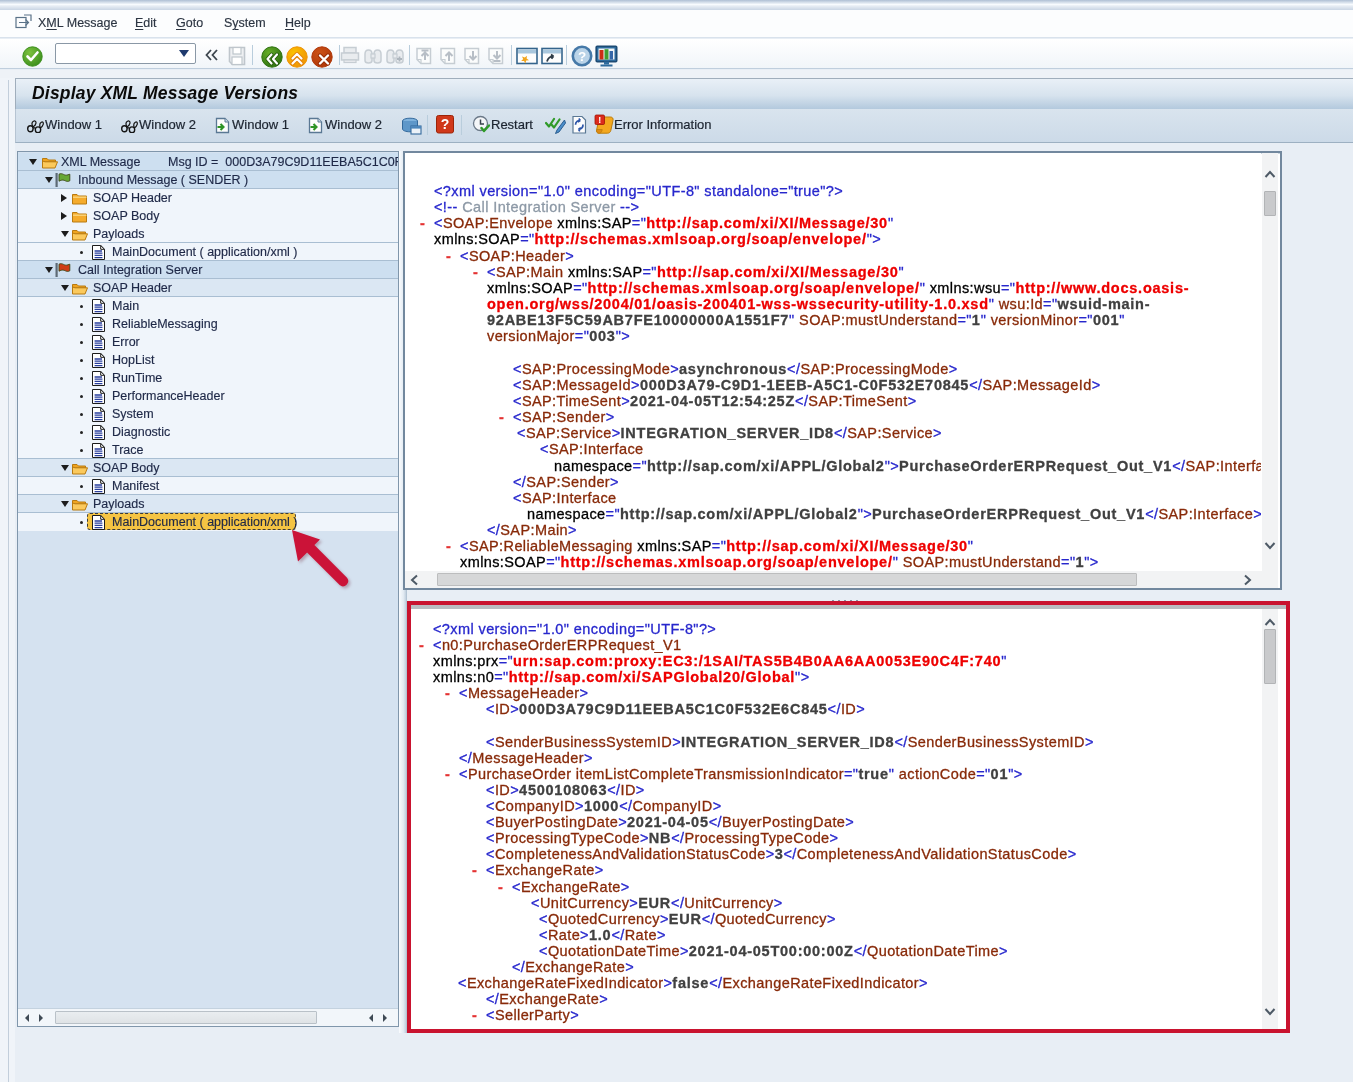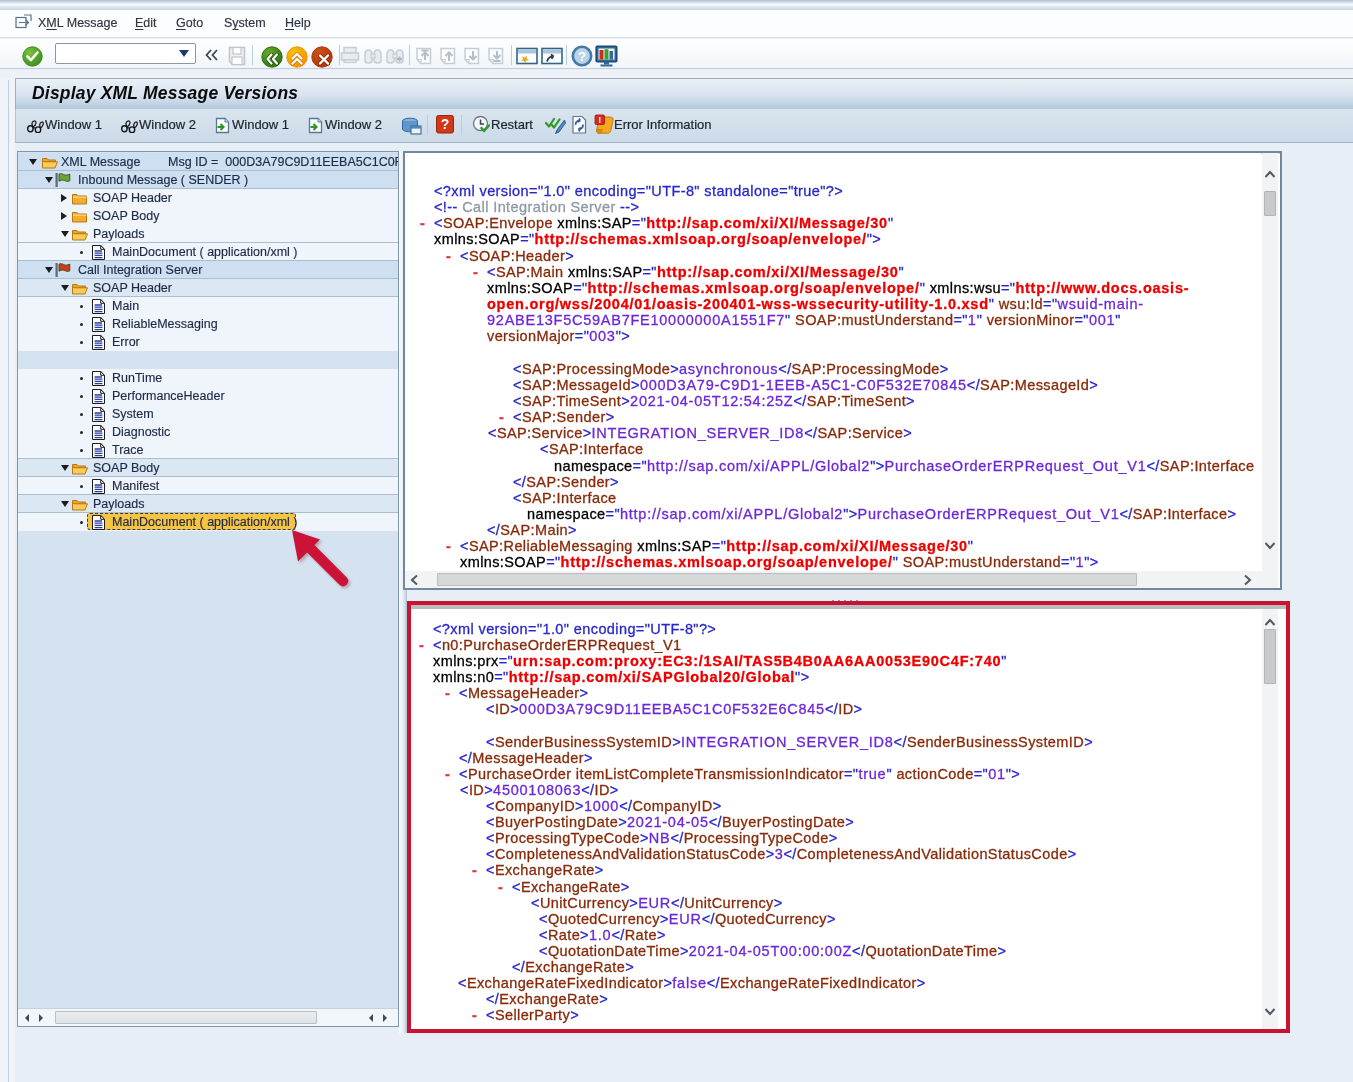--- a/index.html
+++ b/index.html
@@ -29,21 +29,21 @@
 .brd{border-bottom:1px solid #a9bed2}
 .arr-d{position:absolute;width:0;height:0;border-left:4.5px solid transparent;border-right:4.5px solid transparent;border-top:6px solid #1c1c1c}
 .arr-r{position:absolute;width:0;height:0;border-top:4.5px solid transparent;border-bottom:4.5px solid transparent;border-left:6px solid #1c1c1c}
 .blt{position:absolute;width:3px;height:3px;background:#222;border-radius:50%}
 .thmb{position:absolute;background:linear-gradient(#e9edf0,#dfe3e6);border:1px solid #b9c1c8;border-radius:1px}
 #xpanel{left:403px;top:151px;width:879px;height:439px;border:2px solid #72889e;background:#fff;box-shadow:inset 1px 1px 0 #c9d5df}
 #redbox{left:407px;top:601px;width:883px;height:432px;border:4px solid #c9132f;background:#fff}
 .ln{position:absolute;height:16px;white-space:nowrap;font-size:14.5px;color:#000;letter-spacing:0.4px;-webkit-text-stroke:0.3px}
 .mk{position:absolute;color:#e43333;font-weight:bold}
 .B{color:#2727cd}.T{color:#882a09}.A{color:#000000}
-.V{color:#ee0000;font-weight:bold;letter-spacing:0.75px}.K{color:#6d28d9;font-weight:normal;letter-spacing:0.75px}
+.V{color:#ee0000;font-weight:bold;letter-spacing:0.75px}.K{color:#404040;font-weight:bold;letter-spacing:0.75px}
 .C{color:#8d99a6}
 .chv{stroke:#4e5a66;stroke-width:2;fill:none}
 </style></head><body>
 <div id="page">
     <div class="abs" id="topstrip"></div>
     <div class="abs" id="menubar"></div>
     <div class="abs" id="toolbar"></div>
     <div class="abs" id="tbgap"></div>
     <div class="abs" id="titlebar"></div>
     <span class="abs" style="left:32px;top:83px;font-size:17.5px;font-weight:bold;font-style:italic;color:#0a0a0a;letter-spacing:.2px">Display XML Message Versions</span>
@@ -327,20 +327,29 @@
       </div>
       <div class="trow bgC" style="top:181px">
         <div class="blt" style="left:62px;top:8px"></div>
         <svg class="abs" style="left:74px;top:2px" width="13" height="15" viewBox="0 0 13 15">
           <path d="M0.5 0.5 L8.7 0.5 L12.5 4.3 L12.5 14.5 L0.5 14.5 Z" fill="#ffffff" stroke="#1c1c1c" stroke-width="1"></path>
           <path d="M8.7 0.5 L8.7 4.3 L12.5 4.3 Z" fill="#ffffff" stroke="#1c1c1c" stroke-width="1"></path>
           <path d="M2.6 6 L10 6 M2.6 8.2 L10.4 8.2 M2.6 10.4 L10.4 10.4 M2.6 12.6 L10.4 12.6" stroke="#2a3f9d" stroke-width="1.3"></path>
         </svg>
         <span class="tx" style="left:94px">Error</span>
       </div>
+      <div class="trow bgC" style="top:199px">
+        <div class="blt" style="left:62px;top:8px"></div>
+        <svg class="abs" style="left:74px;top:2px" width="13" height="15" viewBox="0 0 13 15">
+          <path d="M0.5 0.5 L8.7 0.5 L12.5 4.3 L12.5 14.5 L0.5 14.5 Z" fill="#ffffff" stroke="#1c1c1c" stroke-width="1"></path>
+          <path d="M8.7 0.5 L8.7 4.3 L12.5 4.3 Z" fill="#ffffff" stroke="#1c1c1c" stroke-width="1"></path>
+          <path d="M2.6 6 L10 6 M2.6 8.2 L10.4 8.2 M2.6 10.4 L10.4 10.4 M2.6 12.6 L10.4 12.6" stroke="#2a3f9d" stroke-width="1.3"></path>
+        </svg>
+        <span class="tx" style="left:94px">HopList</span>
+      </div>
       <div class="trow bgC" style="top:217px">
         <div class="blt" style="left:62px;top:8px"></div>
         <svg class="abs" style="left:74px;top:2px" width="13" height="15" viewBox="0 0 13 15">
           <path d="M0.5 0.5 L8.7 0.5 L12.5 4.3 L12.5 14.5 L0.5 14.5 Z" fill="#ffffff" stroke="#1c1c1c" stroke-width="1"></path>
           <path d="M8.7 0.5 L8.7 4.3 L12.5 4.3 Z" fill="#ffffff" stroke="#1c1c1c" stroke-width="1"></path>
           <path d="M2.6 6 L10 6 M2.6 8.2 L10.4 8.2 M2.6 10.4 L10.4 10.4 M2.6 12.6 L10.4 12.6" stroke="#2a3f9d" stroke-width="1.3"></path>
         </svg>
         <span class="tx" style="left:94px">RunTime</span>
       </div>
       <div class="trow bgC" style="top:235px">
@@ -442,21 +451,21 @@
         <div class="ln" style="left:0;top:95px;padding-left:55px"><span class="mk" style="left:41px;top:0">-</span><span class="B">&lt;</span><span class="T">SOAP:Header</span><span class="B">&gt;</span></div>
         <div class="ln" style="left:0;top:111px;padding-left:82px"><span class="mk" style="left:68px;top:0">-</span><span class="B">&lt;</span><span class="T">SAP:Main</span> <span class="A">xmlns:SAP</span><span class="B">="</span><span class="V">http://sap.com/xi/XI/Message/30</span><span class="B">"</span></div>
         <div class="ln" style="left:0;top:127px;padding-left:82px"><span class="A">xmlns:SOAP</span><span class="B">="</span><span class="V">http://schemas.xmlsoap.org/soap/envelope/</span><span class="B">"</span> <span class="A">xmlns:wsu</span><span class="B">="</span><span class="V">http://www.docs.oasis-</span></div>
         <div class="ln" style="left:0;top:143px;padding-left:82px"><span class="V">open.org/wss/2004/01/oasis-200401-wss-wssecurity-utility-1.0.xsd</span><span class="B">"</span> <span class="T">wsu:Id</span><span class="B">="</span><span class="K">wsuid-main-</span></div>
         <div class="ln" style="left:0;top:159px;padding-left:82px"><span class="K">92ABE13F5C59AB7FE10000000A1551F7</span><span class="B">"</span> <span class="T">SOAP:mustUnderstand</span><span class="B">="</span><span class="K">1</span><span class="B">"</span> <span class="T">versionMinor</span><span class="B">="</span><span class="K">001</span><span class="B">"</span></div>
         <div class="ln" style="left:0;top:175px;padding-left:82px"><span class="T">versionMajor</span><span class="B">="</span><span class="K">003</span><span class="B">"&gt;</span></div>
         <div class="ln" style="left:0;top:208px;padding-left:108px"><span class="B">&lt;</span><span class="T">SAP:ProcessingMode</span><span class="B">&gt;</span><span class="K">asynchronous</span><span class="B">&lt;/</span><span class="T">SAP:ProcessingMode</span><span class="B">&gt;</span></div>
         <div class="ln" style="left:0;top:224px;padding-left:108px"><span class="B">&lt;</span><span class="T">SAP:MessageId</span><span class="B">&gt;</span><span class="K">000D3A79-C9D1-1EEB-A5C1-C0F532E70845</span><span class="B">&lt;/</span><span class="T">SAP:MessageId</span><span class="B">&gt;</span></div>
         <div class="ln" style="left:0;top:240px;padding-left:108px"><span class="B">&lt;</span><span class="T">SAP:TimeSent</span><span class="B">&gt;</span><span class="K">2021-04-05T12:54:25Z</span><span class="B">&lt;/</span><span class="T">SAP:TimeSent</span><span class="B">&gt;</span></div>
         <div class="ln" style="left:0;top:256px;padding-left:108px"><span class="mk" style="left:94px;top:0">-</span><span class="B">&lt;</span><span class="T">SAP:Sender</span><span class="B">&gt;</span></div>
-        <div class="ln" style="left:0;top:272px;padding-left:83px"><span class="B">&lt;</span><span class="T">SAP:Service</span><span class="B">&gt;</span><span class="K">INTEGRATION_SERVER_ID8</span><span class="B">&lt;/</span><span class="T">SAP:Service</span><span class="B">&gt;</span></div>
+        <div class="ln" style="left:0;top:272px;padding-left:112px"><span class="B">&lt;</span><span class="T">SAP:Service</span><span class="B">&gt;</span><span class="K">INTEGRATION_SERVER_ID8</span><span class="B">&lt;/</span><span class="T">SAP:Service</span><span class="B">&gt;</span></div>
         <div class="ln" style="left:0;top:288px;padding-left:135px"><span class="B">&lt;</span><span class="T">SAP:Interface</span></div>
         <div class="ln" style="left:0;top:305px;padding-left:149px"><span class="A">namespace</span><span class="B">="</span><span class="K">http://sap.com/xi/APPL/Global2</span><span class="B">"&gt;</span><span class="K">PurchaseOrderERPRequest_Out_V1</span><span class="B">&lt;/</span><span class="T">SAP:Interface</span></div>
         <div class="ln" style="left:0;top:321px;padding-left:108px"><span class="B">&lt;/</span><span class="T">SAP:Sender</span><span class="B">&gt;</span></div>
         <div class="ln" style="left:0;top:337px;padding-left:108px"><span class="B">&lt;</span><span class="T">SAP:Interface</span></div>
         <div class="ln" style="left:0;top:353px;padding-left:122px"><span class="A">namespace</span><span class="B">="</span><span class="K">http://sap.com/xi/APPL/Global2</span><span class="B">"&gt;</span><span class="K">PurchaseOrderERPRequest_Out_V1</span><span class="B">&lt;/</span><span class="T">SAP:Interface</span><span class="B">&gt;</span></div>
         <div class="ln" style="left:0;top:369px;padding-left:82px"><span class="B">&lt;/</span><span class="T">SAP:Main</span><span class="B">&gt;</span></div>
         <div class="ln" style="left:0;top:385px;padding-left:55px"><span class="mk" style="left:41px;top:0">-</span><span class="B">&lt;</span><span class="T">SAP:ReliableMessaging</span> <span class="A">xmlns:SAP</span><span class="B">="</span><span class="V">http://sap.com/xi/XI/Message/30</span><span class="B">"</span></div>
         <div class="ln" style="left:0;top:401px;padding-left:55px"><span class="A">xmlns:SOAP</span><span class="B">="</span><span class="V">http://schemas.xmlsoap.org/soap/envelope/</span><span class="B">"</span> <span class="T">SOAP:mustUnderstand</span><span class="B">="</span><span class="K">1</span><span class="B">"&gt;</span></div>
       </div>
       <div class="abs" style="left:857px;top:0;width:16px;height:418px;background:#f2f3f4">
@@ -500,21 +509,21 @@
       <div class="abs" style="left:0;top:4px;width:851px;height:420px;overflow:hidden;background:#fff">
         <div class="ln" style="left:0;top:12px;padding-left:22px"><span class="B">&lt;?xml version="1.0" encoding="UTF-8"?&gt;</span></div>
         <div class="ln" style="left:0;top:28px;padding-left:22px"><span class="mk" style="left:8px;top:0">-</span><span class="B">&lt;</span><span class="T">n0:PurchaseOrderERPRequest_V1</span></div>
         <div class="ln" style="left:0;top:44px;padding-left:22px"><span class="A">xmlns:prx</span><span class="B">="</span><span class="V">urn:sap.com:proxy:EC3:/1SAI/TAS5B4B0AA6AA0053E90C4F:740</span><span class="B">"</span></div>
         <div class="ln" style="left:0;top:60px;padding-left:22px"><span class="A">xmlns:n0</span><span class="B">="</span><span class="V">http://sap.com/xi/SAPGlobal20/Global</span><span class="B">"&gt;</span></div>
         <div class="ln" style="left:0;top:76px;padding-left:48px"><span class="mk" style="left:34px;top:0">-</span><span class="B">&lt;</span><span class="T">MessageHeader</span><span class="B">&gt;</span></div>
         <div class="ln" style="left:0;top:92px;padding-left:75px"><span class="B">&lt;</span><span class="T">ID</span><span class="B">&gt;</span><span class="K">000D3A79C9D11EEBA5C1C0F532E6C845</span><span class="B">&lt;/</span><span class="T">ID</span><span class="B">&gt;</span></div>
         <div class="ln" style="left:0;top:125px;padding-left:75px"><span class="B">&lt;</span><span class="T">SenderBusinessSystemID</span><span class="B">&gt;</span><span class="K">INTEGRATION_SERVER_ID8</span><span class="B">&lt;/</span><span class="T">SenderBusinessSystemID</span><span class="B">&gt;</span></div>
         <div class="ln" style="left:0;top:141px;padding-left:48px"><span class="B">&lt;/</span><span class="T">MessageHeader</span><span class="B">&gt;</span></div>
         <div class="ln" style="left:0;top:157px;padding-left:48px"><span class="mk" style="left:34px;top:0">-</span><span class="B">&lt;</span><span class="T">PurchaseOrder</span> <span class="T">itemListCompleteTransmissionIndicator</span><span class="B">="</span><span class="K">true</span><span class="B">"</span> <span class="T">actionCode</span><span class="B">="</span><span class="K">01</span><span class="B">"&gt;</span></div>
-        <div class="ln" style="left:0;top:173px;padding-left:49px"><span class="B">&lt;</span><span class="T">ID</span><span class="B">&gt;</span><span class="K">4500108063</span><span class="B">&lt;/</span><span class="T">ID</span><span class="B">&gt;</span></div>
+        <div class="ln" style="left:0;top:173px;padding-left:75px"><span class="B">&lt;</span><span class="T">ID</span><span class="B">&gt;</span><span class="K">4500108063</span><span class="B">&lt;/</span><span class="T">ID</span><span class="B">&gt;</span></div>
         <div class="ln" style="left:0;top:189px;padding-left:75px"><span class="B">&lt;</span><span class="T">CompanyID</span><span class="B">&gt;</span><span class="K">1000</span><span class="B">&lt;/</span><span class="T">CompanyID</span><span class="B">&gt;</span></div>
         <div class="ln" style="left:0;top:205px;padding-left:75px"><span class="B">&lt;</span><span class="T">BuyerPostingDate</span><span class="B">&gt;</span><span class="K">2021-04-05</span><span class="B">&lt;/</span><span class="T">BuyerPostingDate</span><span class="B">&gt;</span></div>
         <div class="ln" style="left:0;top:221px;padding-left:75px"><span class="B">&lt;</span><span class="T">ProcessingTypeCode</span><span class="B">&gt;</span><span class="K">NB</span><span class="B">&lt;/</span><span class="T">ProcessingTypeCode</span><span class="B">&gt;</span></div>
         <div class="ln" style="left:0;top:237px;padding-left:75px"><span class="B">&lt;</span><span class="T">CompletenessAndValidationStatusCode</span><span class="B">&gt;</span><span class="K">3</span><span class="B">&lt;/</span><span class="T">CompletenessAndValidationStatusCode</span><span class="B">&gt;</span></div>
         <div class="ln" style="left:0;top:253px;padding-left:75px"><span class="mk" style="left:61px;top:0">-</span><span class="B">&lt;</span><span class="T">ExchangeRate</span><span class="B">&gt;</span></div>
         <div class="ln" style="left:0;top:270px;padding-left:101px"><span class="mk" style="left:87px;top:0">-</span><span class="B">&lt;</span><span class="T">ExchangeRate</span><span class="B">&gt;</span></div>
         <div class="ln" style="left:0;top:286px;padding-left:120px"><span class="B">&lt;</span><span class="T">UnitCurrency</span><span class="B">&gt;</span><span class="K">EUR</span><span class="B">&lt;/</span><span class="T">UnitCurrency</span><span class="B">&gt;</span></div>
         <div class="ln" style="left:0;top:302px;padding-left:128px"><span class="B">&lt;</span><span class="T">QuotedCurrency</span><span class="B">&gt;</span><span class="K">EUR</span><span class="B">&lt;/</span><span class="T">QuotedCurrency</span><span class="B">&gt;</span></div>
         <div class="ln" style="left:0;top:318px;padding-left:128px"><span class="B">&lt;</span><span class="T">Rate</span><span class="B">&gt;</span><span class="K">1.0</span><span class="B">&lt;/</span><span class="T">Rate</span><span class="B">&gt;</span></div>
         <div class="ln" style="left:0;top:334px;padding-left:128px"><span class="B">&lt;</span><span class="T">QuotationDateTime</span><span class="B">&gt;</span><span class="K">2021-04-05T00:00:00Z</span><span class="B">&lt;/</span><span class="T">QuotationDateTime</span><span class="B">&gt;</span></div>

